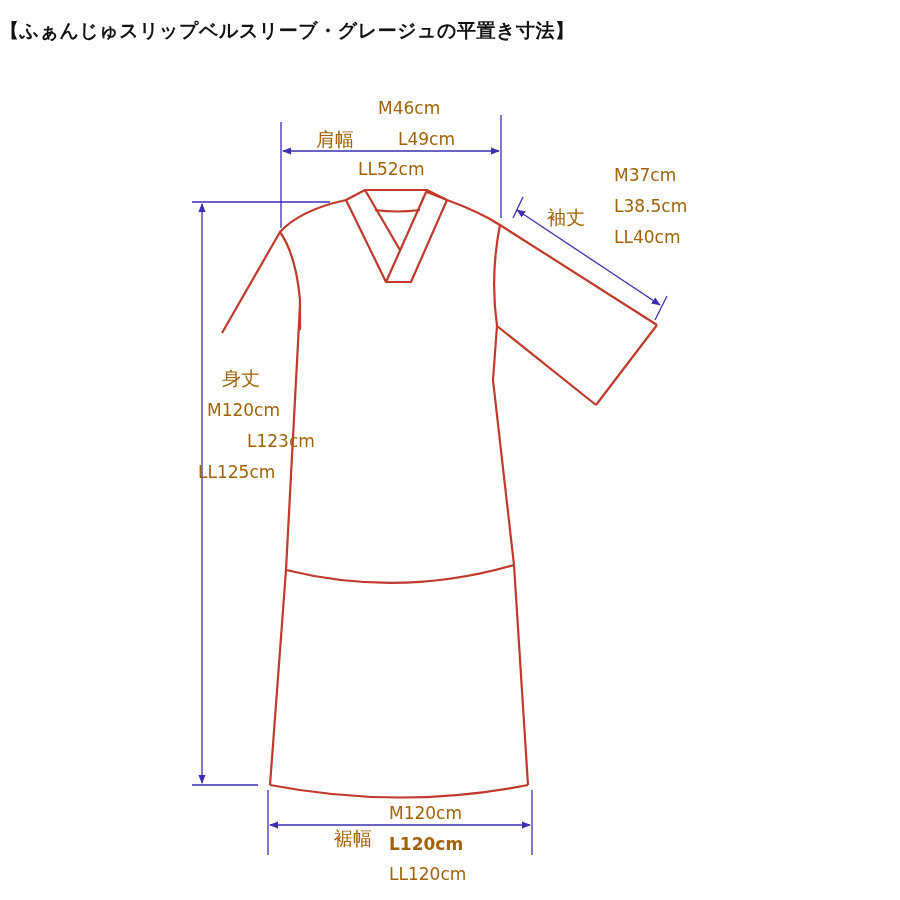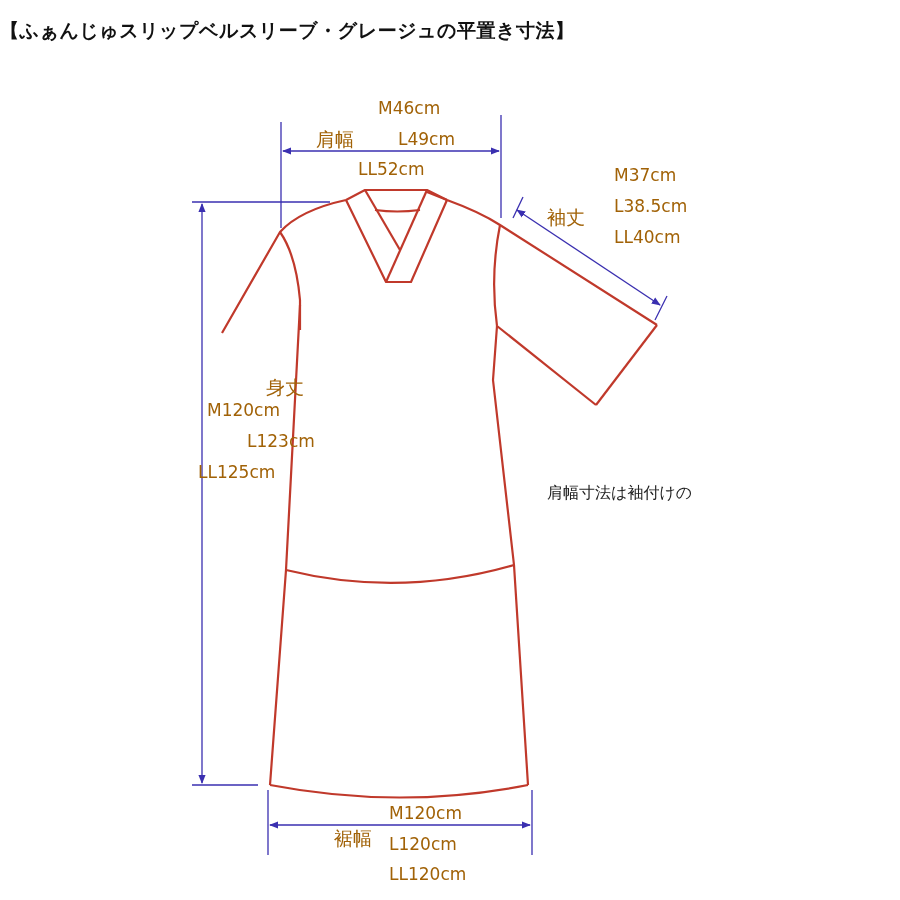--- a/index.html
+++ b/index.html
@@ -78,25 +78,24 @@
 <div class="lbl jp" style="left:316px; top:130px;">肩幅</div>
 <div class="lbl" style="left:378px; top:100px;">M46cm</div>
 <div class="lbl" style="left:398px; top:131px;">L49cm</div>
 <div class="lbl" style="left:358px; top:161px;">LL52cm</div>
 
 <div class="lbl jp" style="left:547px; top:208px;">袖丈</div>
 <div class="lbl" style="left:614px; top:167px;">M37cm</div>
 <div class="lbl" style="left:614px; top:198px;">L38.5cm</div>
 <div class="lbl" style="left:614px; top:229px;">LL40cm</div>
 
-<div class="lbl jp" style="left:222px; top:378px;margin-left:44px;">身丈</div>
+<div class="lbl jp" style="left:222px; top:369px;">身丈</div>
 <div class="lbl" style="left:207px; top:402px;">M120cm</div>
 <div class="lbl" style="left:207px; top:433px;margin-left:40px;">L123cm</div>
 <div class="lbl" style="left:198px; top:464px;">LL125cm</div>
 
 <div class="lbl jp" style="left:328px; top:829px;margin-left:6px;">裾幅</div>
 <div class="lbl" style="left:389px; top:805px;">M120cm</div>
-<div class="lbl" style="left:389px; top:836px;">L120cm</div>
+<div class="lbl" style="left:389px; top:836px;font-weight:bold;">L120cm</div>
 <div class="lbl" style="left:389px; top:866px;">LL120cm</div>
 
 <div class="note">
-  <div>肩幅寸法は袖付けの</div>
 </div>
 
 </body></html>

